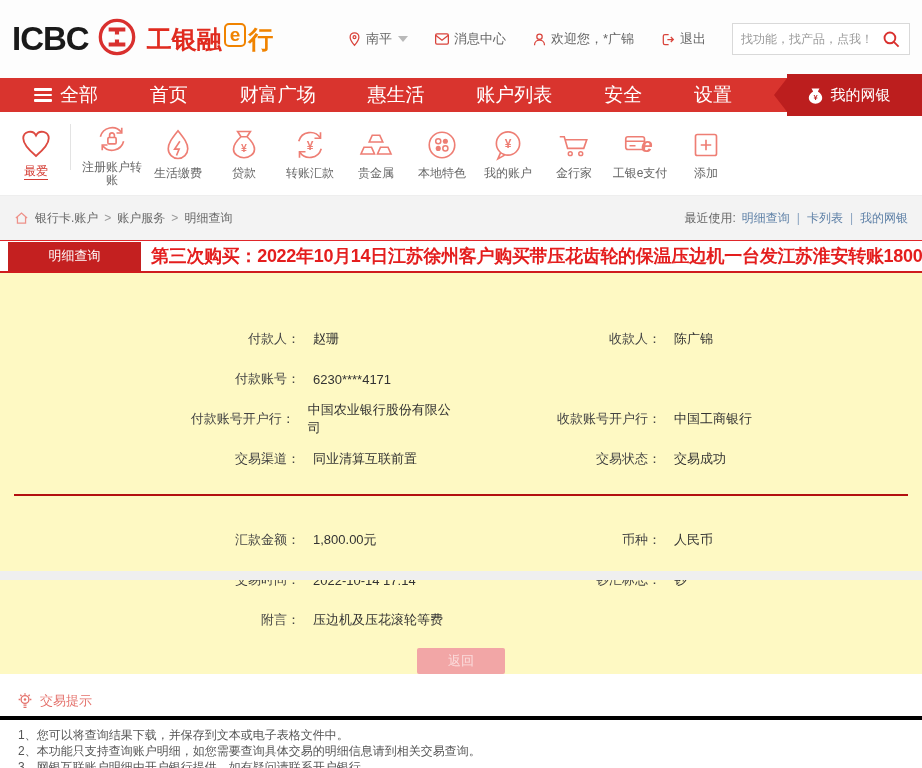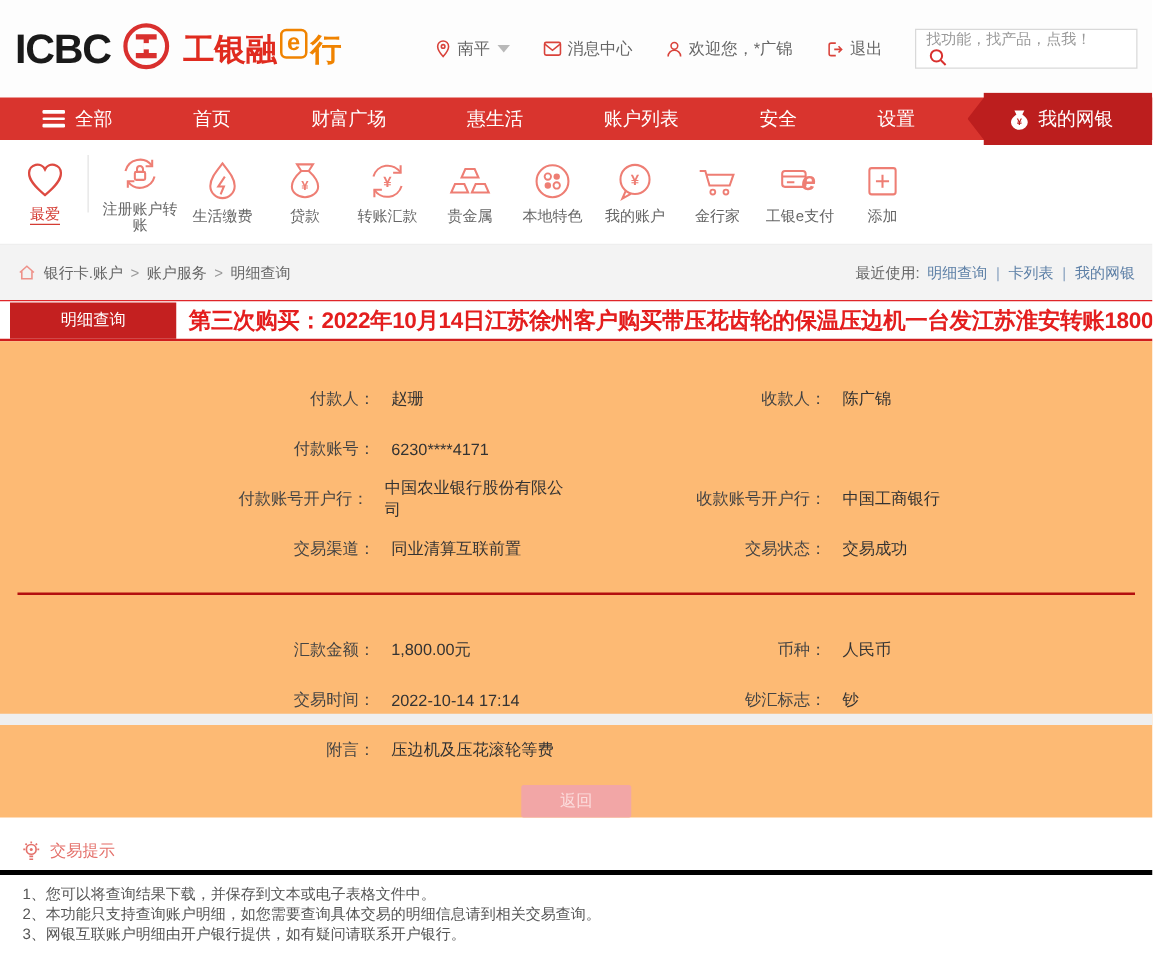--- a/index.html
+++ b/index.html
@@ -13,31 +13,31 @@
   .emblem { margin:0 10px 0 8px; }
   .brand { font-size:25px; font-weight:bold; display:flex; align-items:flex-start; }
   .brand .p1 { color:#e02b1f; }
   .brand .ebox { display:inline-block; border:2px solid #f08300; border-radius:5px; color:#f08300;
     font-size:19px; line-height:20px; padding:0 4px; margin:0 2px; font-weight:bold; }
   .brand .p2 { color:#f08300; }
   .hdr-right { margin-left:auto; display:flex; align-items:center; gap:26px; }
   .hdr-item { display:flex; align-items:center; gap:4px; font-size:13px; color:#666; cursor:pointer; }
   .caret { width:0; height:0; border-left:5px solid transparent; border-right:5px solid transparent;
     border-top:6px solid #b9b9b9; margin-left:2px; }
-  .searchbox { display:flex; border:1px solid #d9d9d9; background:#fff;
-    height:32px; width:178px; padding:0 8px;flex-direction:column; }
+  .searchbox { display:flex; align-items:center; border:1px solid #d9d9d9; background:#fff;
+    height:32px; width:178px; padding:0 8px; }
   .searchbox input { border:none; outline:none; flex:1; font-size:12px; color:#333;
     font-family:"Liberation Sans", sans-serif; min-width:0; }
   .searchbox input::placeholder { color:#999; }
 
   
   .nav { position:relative; height:34px; background:#d9342e; display:flex; align-items:center; }
   .nav-inner { display:flex; align-items:center; justify-content:space-between;
     width:742px; padding:0 10px 0 34px; }
-  .nav-item { color:#fff; font-size:15px; display:flex; align-items:center; gap:8px; cursor:pointer; white-space:nowrap; }
+  .nav-item { color:#fff; font-size:19px; display:flex; align-items:center; gap:8px; cursor:pointer; white-space:nowrap; }
   .burger { display:inline-flex; flex-direction:column; gap:3px; }
   .burger span { width:18px; height:2.5px; background:#fff; border-radius:1px; }
   .ribbon { position:absolute; right:0; top:-4px; height:42px; width:148px; background:#bc1e1e;
     display:flex; align-items:center; justify-content:center; gap:6px; color:#fff; font-size:15px;
     clip-path:polygon(0 50%, 13px 10%, 13px 0, 100% 0, 100% 100%, 13px 100%, 13px 90%); cursor:pointer; }
 
   
   .shortcuts { height:84px; display:flex; align-items:center; padding:0 6px; background:#fff;
     border-bottom:1px solid #eee; }
   .sc-item { width:66px; display:flex; flex-direction:column; align-items:center; gap:4px;
@@ -58,21 +58,21 @@
 
   
   .titlebar { border-top:1px solid #e0262a; border-bottom:2px solid #cf1d1d; height:33px;
     display:flex; align-items:center; background:#fff; }
   .title-tab { width:133px; height:29px; margin-left:8px; background:#c42020; color:#fff;
     font-size:13px; display:flex; align-items:center; justify-content:center; cursor:pointer; }
   .notice { flex:1; overflow:hidden; white-space:nowrap; color:#e41e1e; font-weight:bold;
     font-size:18px; padding-left:10px; letter-spacing:-0.3px; }
 
   
-  .panel { padding-top:26px; background:#fdba74; }
+  .panel { padding-top:46px; background:#fef9c3; }
   .frow { display:flex; height:40px; align-items:center; font-size:13px; }
   .fcell { width:50%; display:flex; align-items:center; }
   .flabel { width:300px; text-align:right; color:#444; }
   .flabel.r { width:200px; }
   .fvalue { margin-left:13px; color:#333; }
   .red-divider { border-top:2px solid #b30f0f; margin:15px 14px 24px 14px; }
   .btn-row { display:flex; justify-content:center; margin-top:8px; }
   .back-btn { width:88px; height:26px; background:#f2a6a6; color:#fbdcdc; border:none;
     font-size:13px; border-radius:2px; cursor:pointer; font-family:"Liberation Sans", sans-serif; }
 

